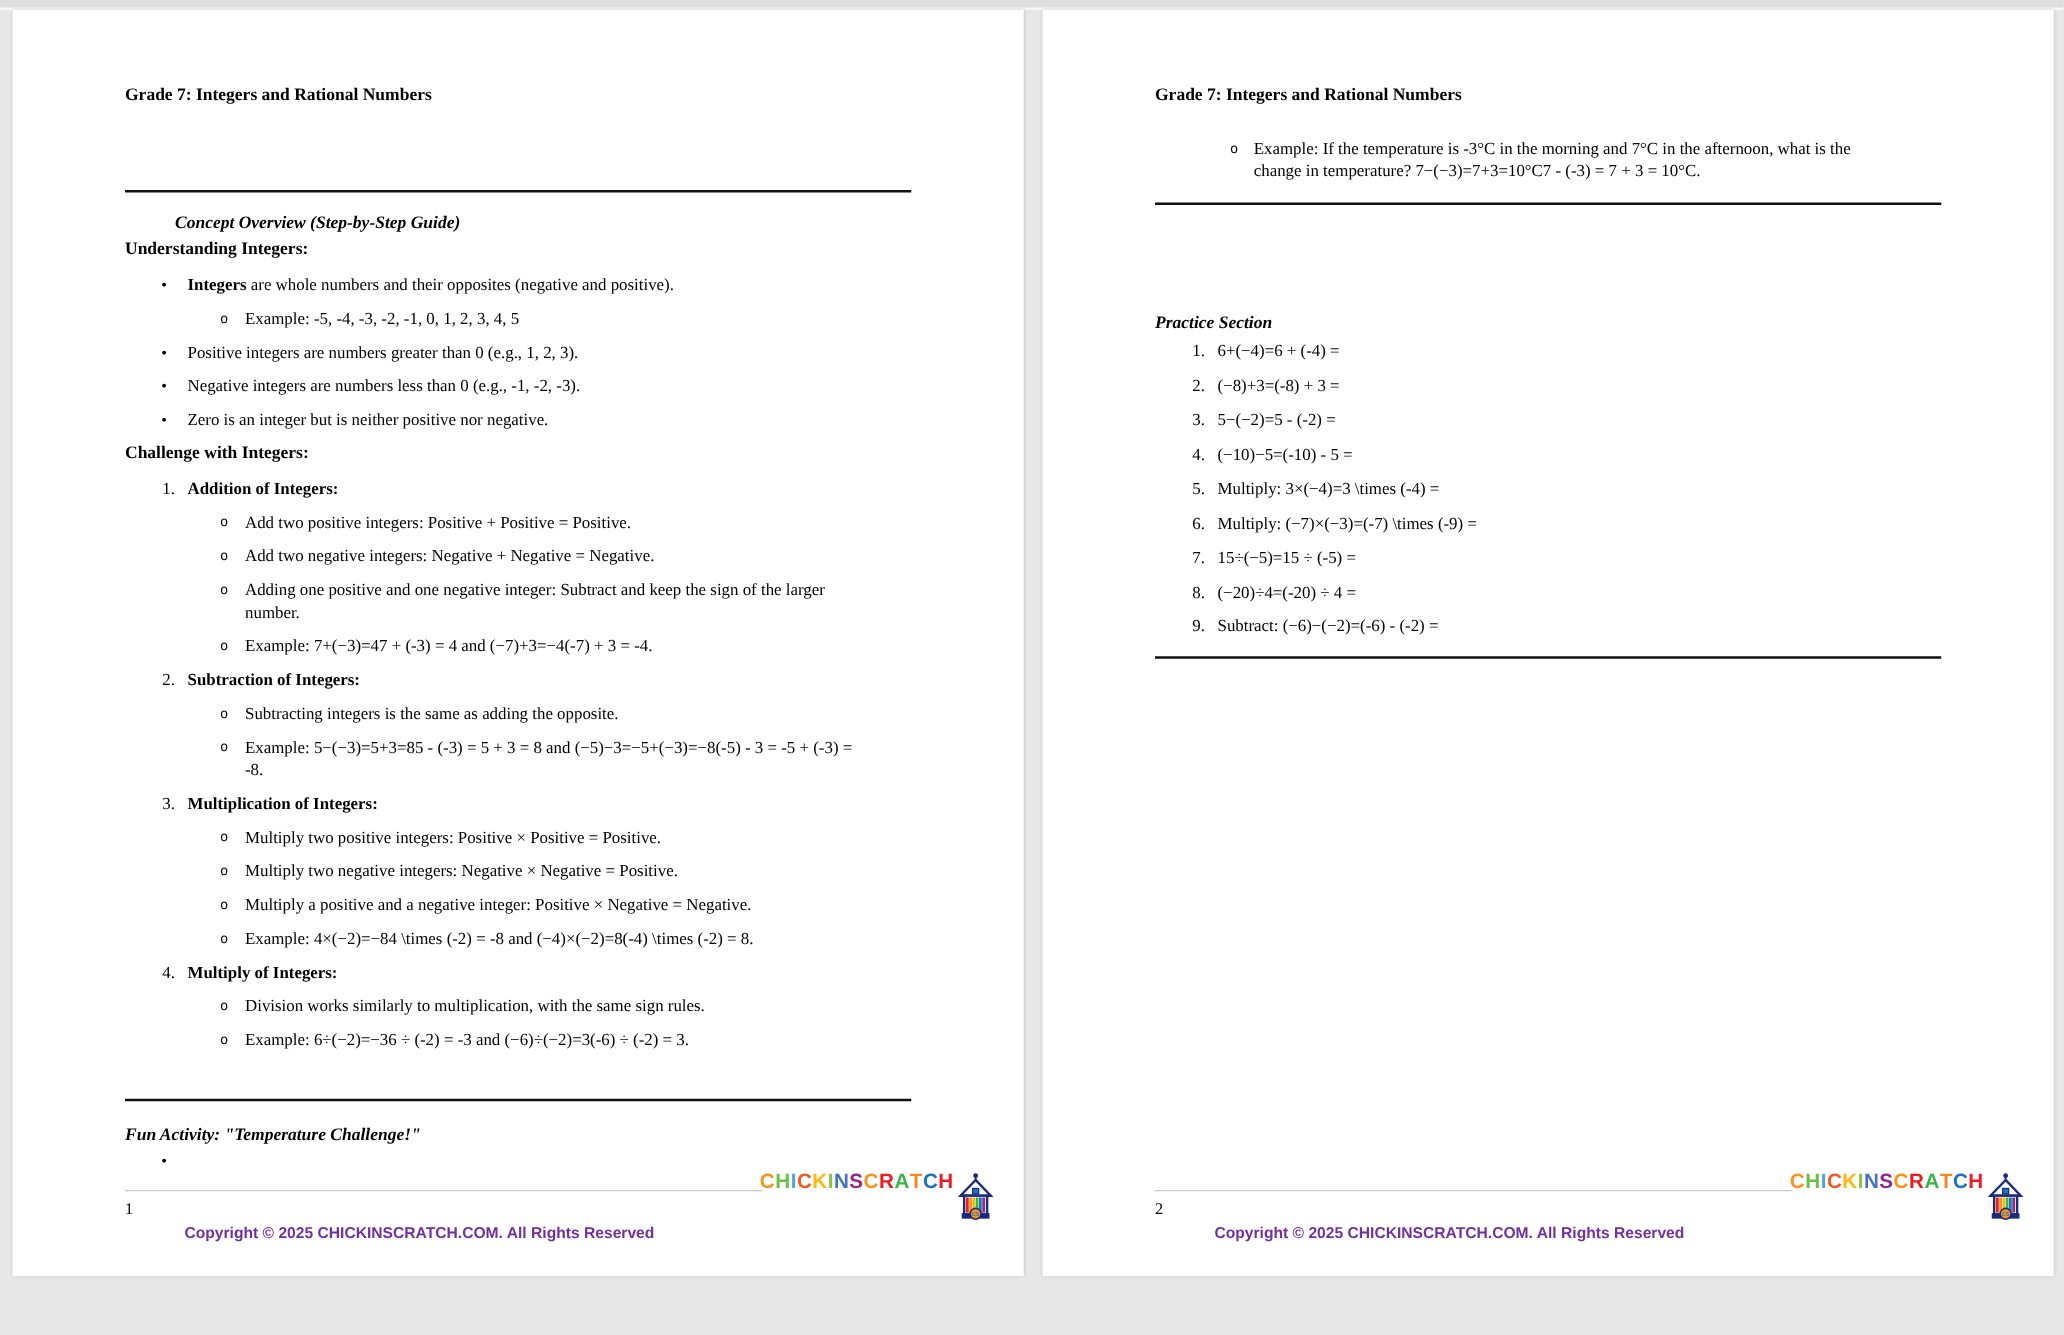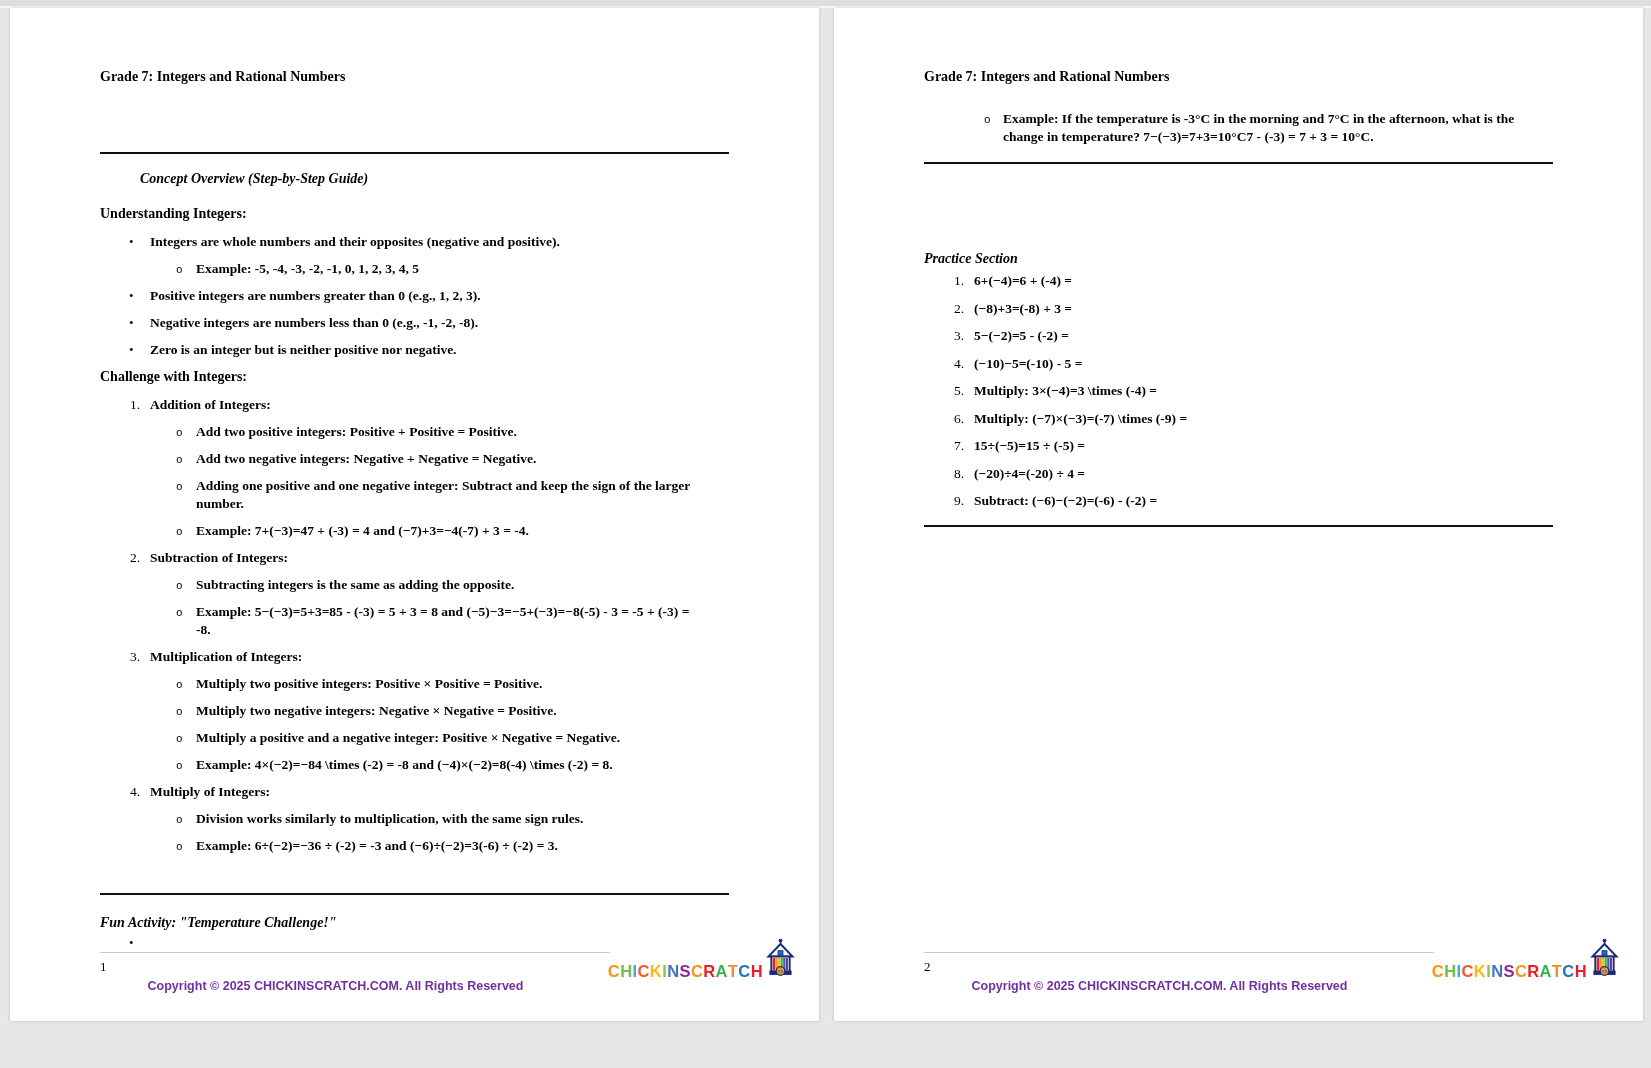--- a/index.html
+++ b/index.html
@@ -12,68 +12,68 @@
   .page-1{left:10px;}
   .page-2{left:834px;}
   h1{font-size:14px;font-weight:bold;margin:0;line-height:18px;}
   h2{font-size:14px;font-weight:bold;font-style:italic;margin:0;line-height:18px;}
   h3{font-size:14px;font-weight:bold;margin:0;line-height:18px;}
   .hr1{border:none;border-top:2px solid #111;margin:66px 0 0 0;}
   .hr1b{border:none;border-top:2px solid #111;margin:16px 0 0 0;}
   .hr2{border:none;border-top:2px solid #111;margin:38px 0 0 0;}
   .hr3{border:none;border-top:2px solid #111;margin:15px 0 0 0;}
   .concept{margin-top:16px;margin-left:40px;}
-  .underst{margin-top:17px;}
+  .underst{margin-top:3px;}
   .ops{margin-top:8px;}
   .practice{margin-top:86px;}
   .fun{margin-top:19px;}
   ul,ol{list-style:none;margin:0;padding:0;}
   .blist{margin-top:10px;}
   .olist{margin-top:10px;}
   .plist{margin-top:4px;}
   li{position:relative;margin-bottom:9px;}
   .plist li{margin-bottom:9.5px;}
   .b1{padding-left:50px;}
   .m1{position:absolute;left:29px;top:0;font-size:13px;}
   .b2{padding-left:96px;}
   .b2 .m2{position:absolute;left:76px;top:1px;font-family:"Liberation Mono",monospace;font-size:11px;}
   .b2p2{padding-left:79px;}
   .b2p2 .m2{position:absolute;left:60px;top:1px;font-family:"Liberation Mono",monospace;font-size:11px;}
   .n1{padding-left:50px;}
   .num{position:absolute;left:0;width:40px;text-align:right;top:0;}
-  .txt{white-space:pre-wrap;font-weight:bold;}
+  .txt{white-space:pre-wrap;}
   .funlist{margin-top:2px;}
   .funlist .b1{margin-bottom:0;}
   
   .fline{position:absolute;left:90px;top:944px;width:510px;border-top:1px solid #c9c9c9;}
   .pnum{position:absolute;left:90px;top:950px;font-size:13px;}
   .copy{position:absolute;left:0;width:651px;top:969px;text-align:center;
         font-family:"Liberation Sans",sans-serif;font-weight:bold;font-size:12.5px;color:#7030a0;}
-  .brand{position:absolute;right:24px;top:929px;display:flex;align-items:flex-end;gap:3px;}
+  .brand{position:absolute;right:24px;top:929px;display:flex;align-items:flex-start;gap:3px;}
   .brand-letters{font-family:"Liberation Sans",sans-serif;font-weight:bold;font-size:16.5px;
                  letter-spacing:.4px;line-height:1;white-space:nowrap;}
   .logo-letter{display:inline-block;}
   .house-svg{display:block;}
 </style>
 </head>
 <body>
 
 <div class="canvas">
   <div class="top-edge"></div>
 
   <section class="page page-1">
     <h1>Grade 7: Integers and Rational Numbers</h1>
     <hr class="hr1">
     <h2 class="concept">Concept Overview (Step-by-Step Guide)</h2>
     <h3 class="underst">Understanding Integers:</h3>
     <ul class="blist" id="introList">
         <li class="b1"><span class="m1">•</span><span class="txt"><b>Integers</b> are whole numbers and their opposites (negative and positive).</span></li>
         <li class="b2"><span class="m2">o</span><span class="txt">Example: -5, -4, -3, -2, -1, 0, 1, 2, 3, 4, 5</span></li>
         <li class="b1"><span class="m1">•</span><span class="txt">Positive integers are numbers greater than 0 (e.g., 1, 2, 3).</span></li>
-        <li class="b1"><span class="m1">•</span><span class="txt">Negative integers are numbers less than 0 (e.g., -1, -2, -8).</span></li>
+        <li class="b1"><span class="m1">•</span><span class="txt">Negative integers are numbers less than 0 (e.g., -1, -2, -3).</span></li>
         <li class="b1"><span class="m1">•</span><span class="txt">Zero is an integer but is neither positive nor negative.</span></li>
       </ul>
     <h3 class="ops">Challenge with Integers:</h3>
     <ol class="olist" id="opsList">
         <li class="n1"><span class="num">1.</span><b>Addition of Integers:</b></li>
         <li class="b2"><span class="m2">o</span><span class="txt">Add two positive integers: Positive + Positive = Positive.</span></li>
         <li class="b2"><span class="m2">o</span><span class="txt">Add two negative integers: Negative + Negative = Negative.</span></li>
         <li class="b2"><span class="m2">o</span><span class="txt">Adding one positive and one negative integer: Subtract and keep the sign of the larger
 number.</span></li>
         <li class="b2"><span class="m2">o</span><span class="txt">Example: 7+(−3)=47 + (-3) = 4 and (−7)+3=−4(-7) + 3 = -4.</span></li>

